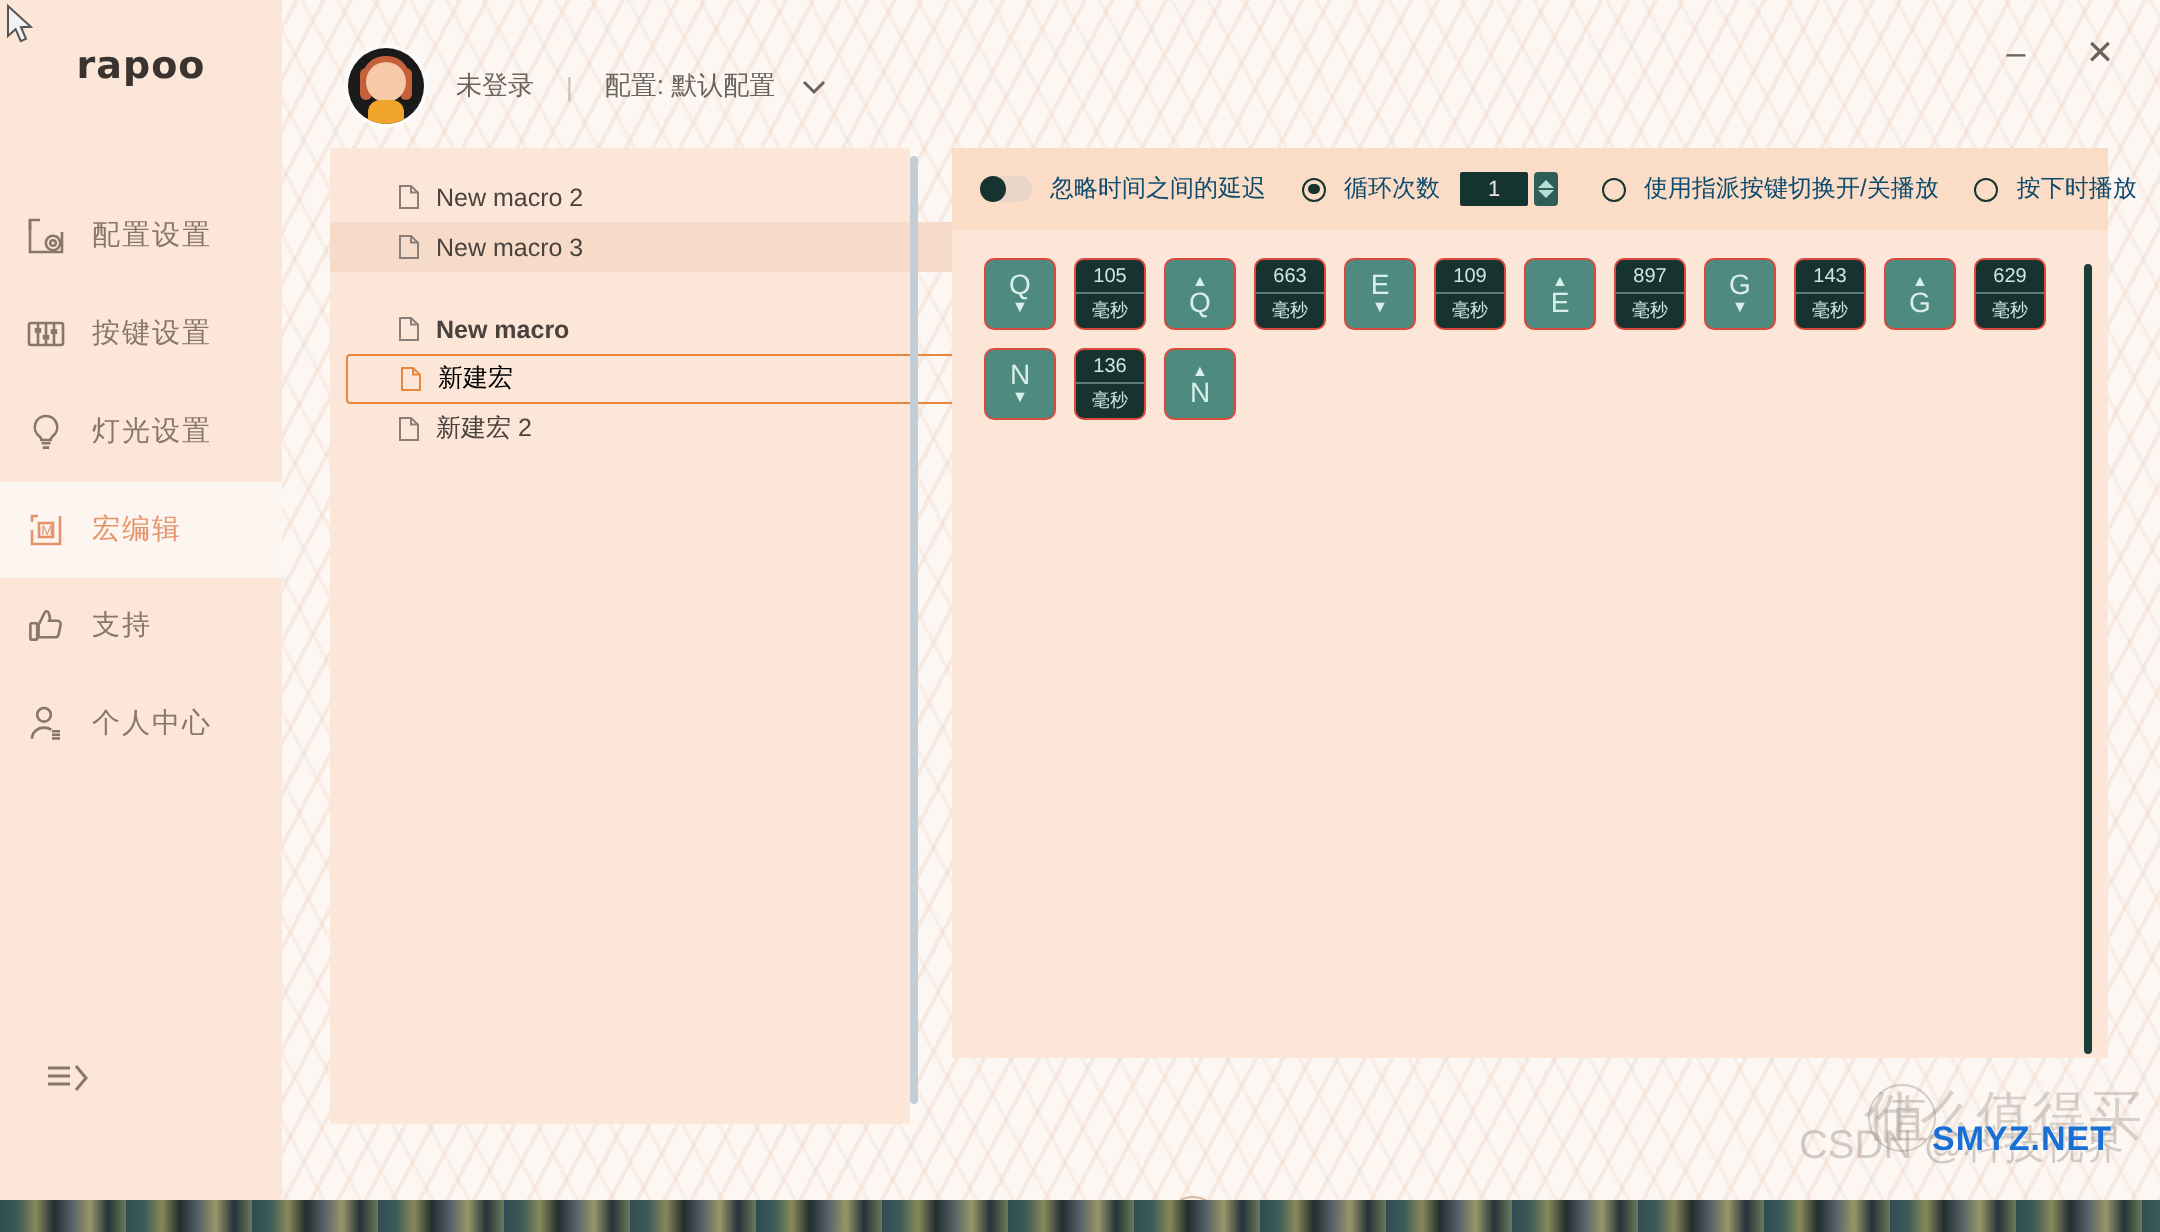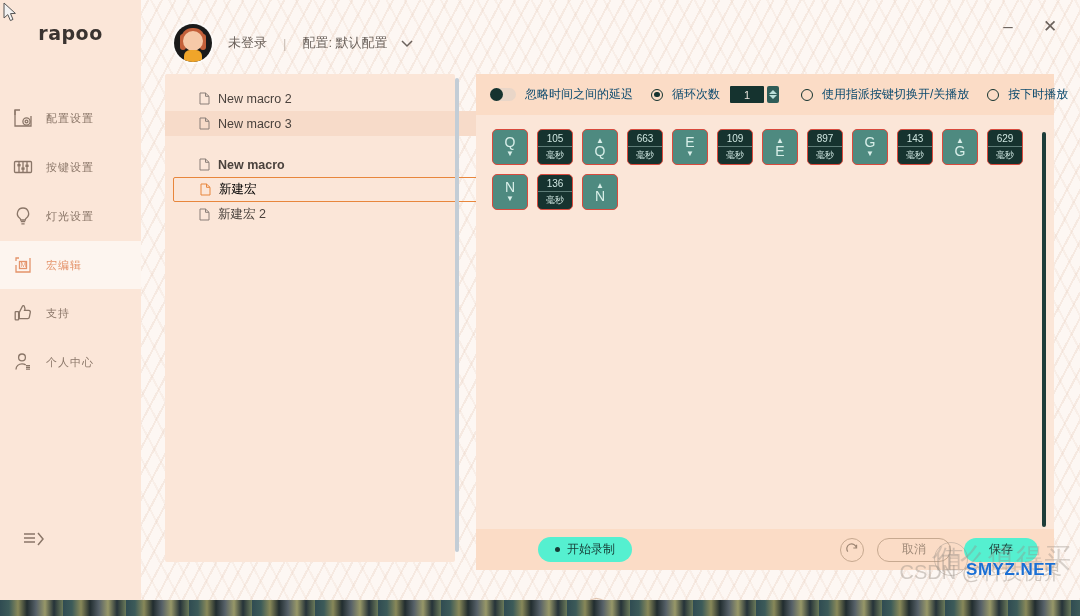--- a/index.html
+++ b/index.html
@@ -62,21 +62,21 @@
   .nav-item {
     position:absolute; left:0; width:141px; height:48px;
     display:flex; align-items:center;
     cursor:pointer;
   }
   .nav-item .nav-icon {
     width:46px; display:flex; align-items:center; justify-content:center;
     color:#8a7668;
   }
   .nav-item .nav-label {
-    font-size:11px; color:#8a7668; letter-spacing:1px;
+    font-size:14px; color:#8a7668; letter-spacing:1px;
   }
   .nav-item.active { background:#fdf5ef; }
   .nav-item.active .nav-icon { color:#e4936a; }
   .nav-item.active .nav-label { color:#e4936a; }
 
   #collapse-btn {
     position:absolute; left:22px; top:524px; width:32px; height:30px;
     display:flex; align-items:center; color:#8a7668; cursor:pointer;
   }
 
@@ -553,36 +553,20 @@
             <span class="unit">毫秒</span>
           </div>
           <div class="blk key">
             <span class="arrow">▲</span>
             <span class="glyph">N</span>
           </div>
         </div>
     </div>
     <div id="editor-scrollbar"></div>
 
-    <div id="editor-footer">
-      <button id="record-btn">
-        <span class="dot"></span>
-        <span>开始录制</span>
-      </button>
-      <div id="footer-right">
-        <div id="reset-btn">
-          <svg width="14" height="14" viewBox="0 0 16 16" fill="none" stroke="currentColor" stroke-width="1.4">
-            <path d="M13 5.5A5.5 5.5 0 103.2 9.8"></path>
-            <path d="M13.2 2v3.7h-3.7"></path>
-          </svg>
-        </div>
-        <button id="cancel-btn">取消</button>
-        <button id="save-btn">保存</button>
-      </div>
-    </div>
   </section>
 
   <div id="wm-zhi">值</div>
   <div id="wm-zhi-text">什么值得买</div>
   <div id="wm-csdn">CSDN @科技视界</div>
   <div id="wm-smyz">SMYZ.NET</div>
 </div>
 
 <div id="cursor">
   <svg width="16" height="22" viewBox="0 0 16 22">

